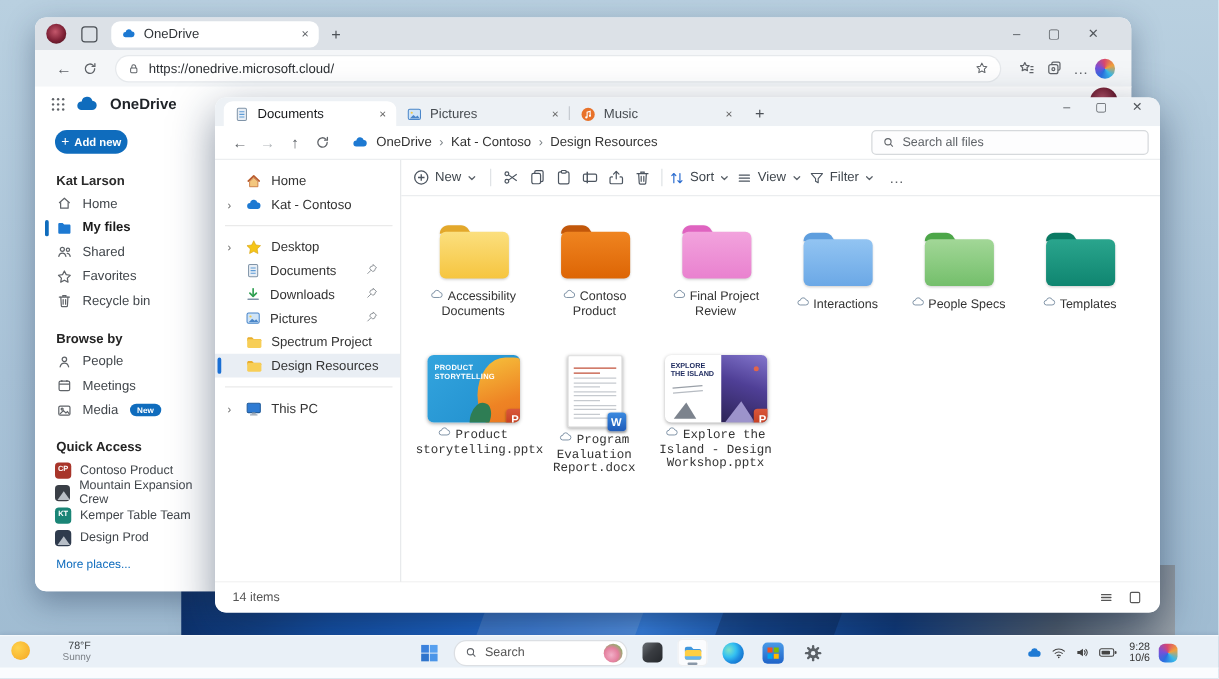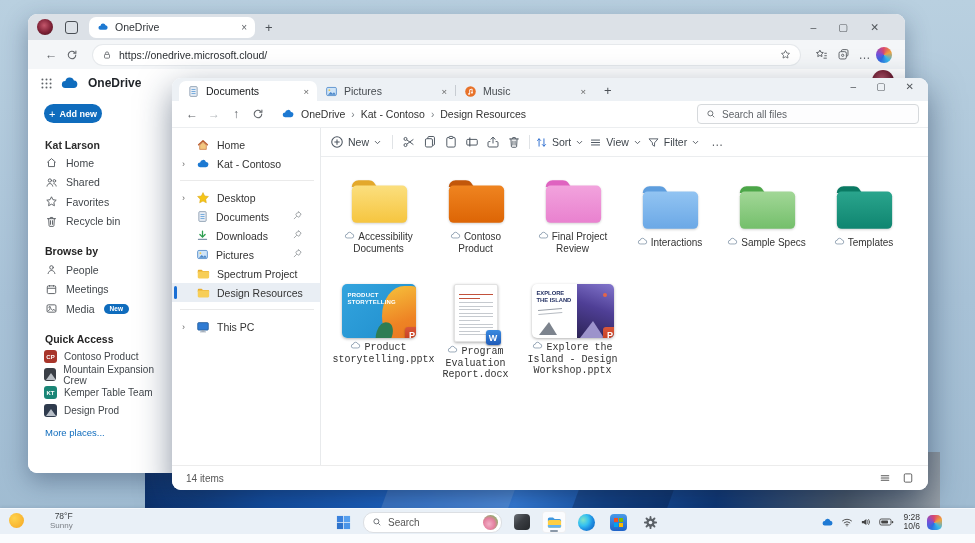--- a/index.html
+++ b/index.html
@@ -224,20 +224,29 @@
         <div id="od-nav-items">
             <div class="od-row">
               <span class="ic">
                 <svg width="13" height="13" viewBox="0 0 16 16" fill="none" stroke="#5f6368" stroke-width="1.2" stroke-linejoin="round">
                   <path d="M2.8 7.8 8 3.2l5.2 4.6"></path>
                   <path d="M4.3 7.2V13h7.4V7.2"></path>
                 </svg>
               </span>
               <span>Home</span>
             </div>
+            <div class="od-row sel">
+              <span class="od-selbar"></span>
+              <span class="ic">
+                <svg width="13" height="13" viewBox="0 0 16 16">
+                  <path d="M2 4.2c0-.7.5-1.2 1.2-1.2h3.1l1.5 1.5h5c.7 0 1.2.5 1.2 1.2v6.6c0 .7-.5 1.2-1.2 1.2H3.2c-.7 0-1.2-.5-1.2-1.2z" fill="#1d79d2"></path>
+                </svg>
+              </span>
+              <span>My files</span>
+            </div>
             <div class="od-row">
               <span class="ic">
                 <svg width="13" height="13" viewBox="0 0 16 16" fill="none" stroke="#5f6368" stroke-width="1.2" stroke-linecap="round">
                   <circle cx="6" cy="5.5" r="2"></circle>
                   <path d="M2.5 12.5c.4-2 1.8-3.2 3.5-3.2s3.1 1.2 3.5 3.2"></path>
                   <circle cx="11.5" cy="6" r="1.6"></circle>
                   <path d="M10.8 9.4c1.7.1 2.6 1.2 2.9 3"></path>
                 </svg>
               </span>
               <span>Shared</span>
@@ -678,21 +687,21 @@
                       <linearGradient id="fg4" x1="0" y1="0" x2="0" y2="1">
                         <stop offset="0" stop-color="#a2d797"></stop>
                         <stop offset="1" stop-color="#74bf6b"></stop>
                       </linearGradient>
                     </defs>
                     <rect x="5" y="12.5" width="57" height="38.5" rx="5" fill="url(#fg4)"></rect>
                   </svg>
                 </span>
                 <div class="tile-label"><span class="lab-cloud ic"><svg width="11" height="11" viewBox="0 0 16 16">
                       <path d="M4.6 11.6a2.7 2.7 0 0 1 .1-5.4 3.45 3.45 0 0 1 6.7-.5 2.55 2.55 0 0 1-.4 5.9z" fill="#fff" stroke="#7b8fa3" stroke-width="1.1"></path>
-                    </svg></span><span>Sample Specs</span></div>
+                    </svg></span><span>People Specs</span></div>
               </div>
               <div class="tile">
                 <span class="ic">
                   <svg class="fldr" width="64" height="55" viewBox="0 0 66 56">
                     <path d="M5 14 C5 10 8 7 12 7 h10.5 c2 0 4 .9 5.3 2.4 L31 14 Z" fill="#0a7a63"></path>
                     <defs>
                       <linearGradient id="fg5" x1="0" y1="0" x2="0" y2="1">
                         <stop offset="0" stop-color="#2aa58d"></stop>
                         <stop offset="1" stop-color="#0f8570"></stop>
                       </linearGradient>

